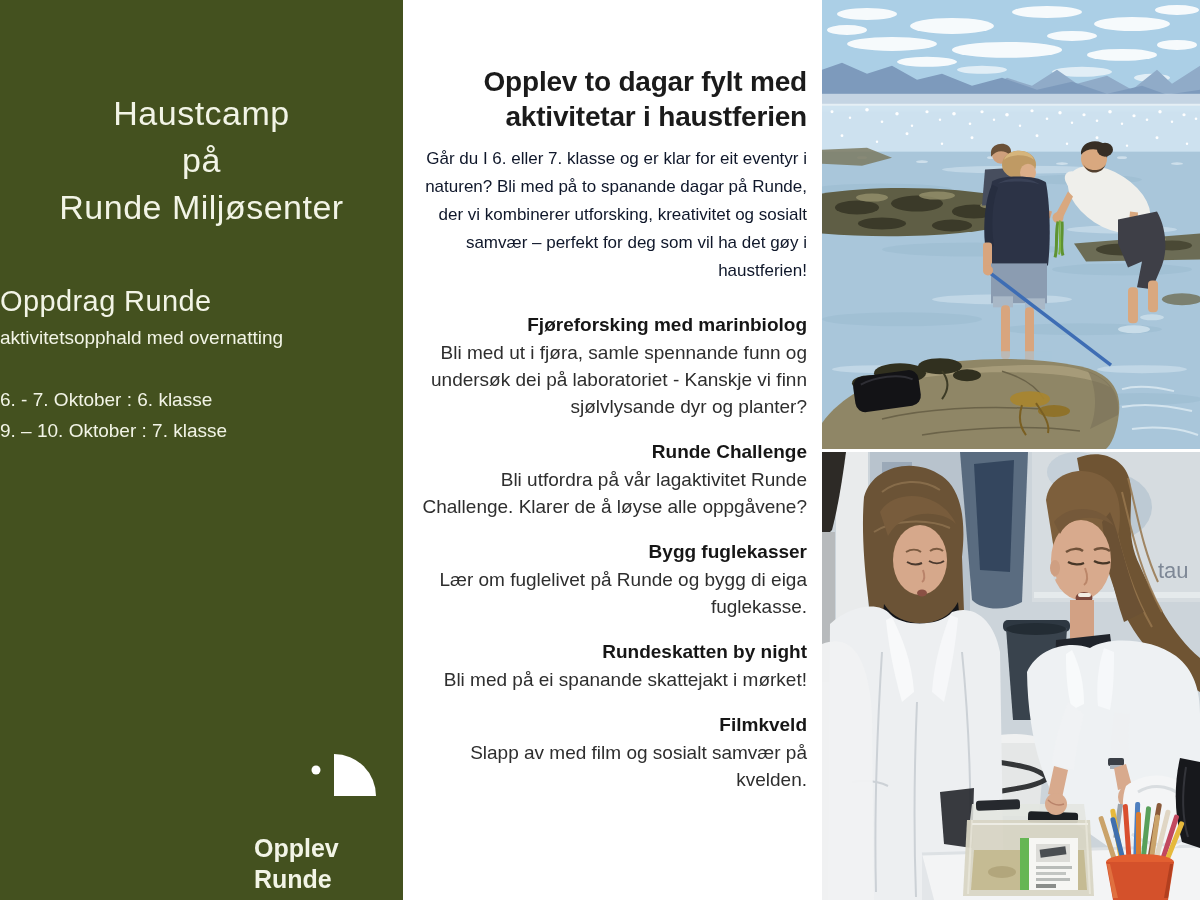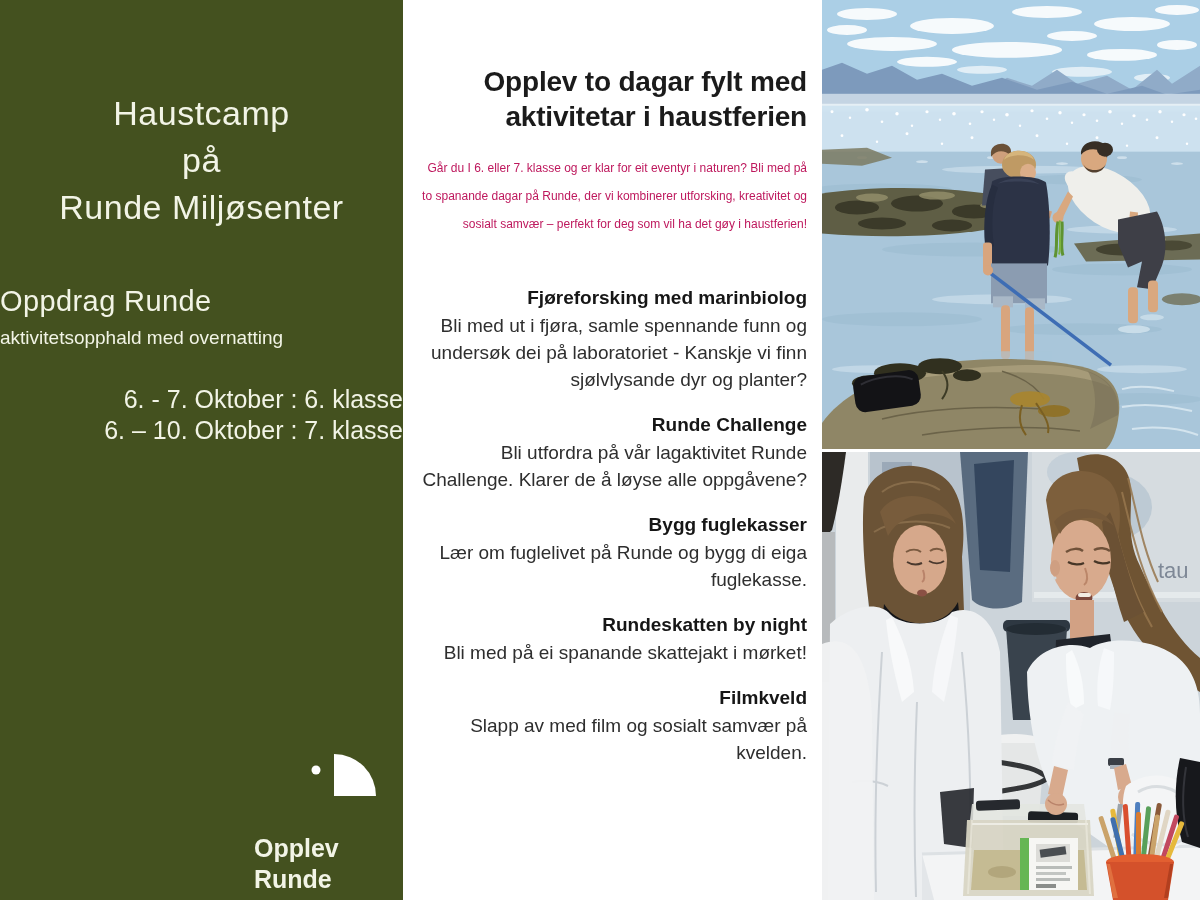--- a/index.html
+++ b/index.html
@@ -6,31 +6,31 @@
     font-family:"Liberation Sans",sans-serif;}
   .canvas{position:relative;width:1200px;height:900px;background:#ffffff;text-decoration:underline;}
 
   
   .left-panel{position:absolute;left:0;top:0;width:403px;height:900px;background:#44511f;color:#f2f4e6;}
   .lp-title{position:absolute;top:90px;left:0;width:100%;text-align:center;
     font-size:34px;line-height:47px;font-weight:400;letter-spacing:.5px;}
   .lp-program{position:absolute;top:285px;left:0;width:100%;text-align:left;}
   .lp-program-name{font-size:29px;font-weight:500;letter-spacing:.4px;}
   .lp-program-sub{font-size:19px;margin-top:9px;}
-  .lp-dates{position:absolute;top:384px;left:0;width:100%;text-align:right;
-    font-size:25px;line-height:31px;}
+  .lp-dates{position:absolute;top:384px;left:0;width:100%;text-align:left;
+    font-size:19px;line-height:31px;}
   .lp-logo{position:absolute;left:254px;top:750px;width:130px;}
   .lp-logo-text{margin-top:31px;font-size:25px;line-height:31px;font-weight:700;text-align:left;}
 
   
   .main-col{position:absolute;left:403px;top:0;width:419px;height:900px;background:#ffffff;text-align:right;color:#2c2c2c;}
   .mc-inner{padding:64px 15px 0 15px;}
   .mc-heading{font-size:28px;line-height:35px;font-weight:800;color:#1b1b1b;letter-spacing:-.2px;}
-  .mc-intro{margin-top:20px;font-size:12px;line-height:28px;color:#be185d;}
-  .mc-activities{margin-top:49px;}
+  .mc-intro{margin-top:11px;font-size:17px;line-height:28px;color:#0f172a;}
+  .mc-activities{margin-top:29px;}
   .activity{margin-bottom:21px;}
   .activity-title{font-size:19px;font-weight:700;color:#161616;margin-bottom:3px;}
   .activity-desc{font-size:19px;line-height:27px;color:#2e2e2e;}
 
   
   .photo-top{position:absolute;left:822px;top:0;width:378px;height:449px;overflow:hidden;}
   .photo-bottom{position:absolute;left:822px;top:452px;width:378px;height:448px;overflow:hidden;}
   .photo-top svg,.photo-bottom svg{display:block;width:100%;height:100%;}
 </style>
 </head>
@@ -45,21 +45,21 @@
       <div>Runde Miljøsenter</div>
     </div>
 
     <div class="lp-program">
       <div class="lp-program-name">Oppdrag Runde</div>
       <div class="lp-program-sub">aktivitetsopphald med overnatting</div>
     </div>
 
     <div class="lp-dates">
       <div>6. - 7. Oktober : 6. klasse</div>
-      <div>6. – 10. Oktober : 7. klasse</div>
+      <div>9. – 10. Oktober : 7. klasse</div>
     </div>
 
     <div class="lp-logo">
       <svg width="130" height="48" viewBox="0 0 130 48">
         <circle cx="62" cy="20" r="4.5" fill="#ffffff"></circle>
         <path d="M80,46 L80,4 A42,42 0 0 1 122,46 Z" fill="#ffffff"></path>
       </svg>
       <div class="lp-logo-text">
         <div>Opplev</div>
         <div>Runde</div>

